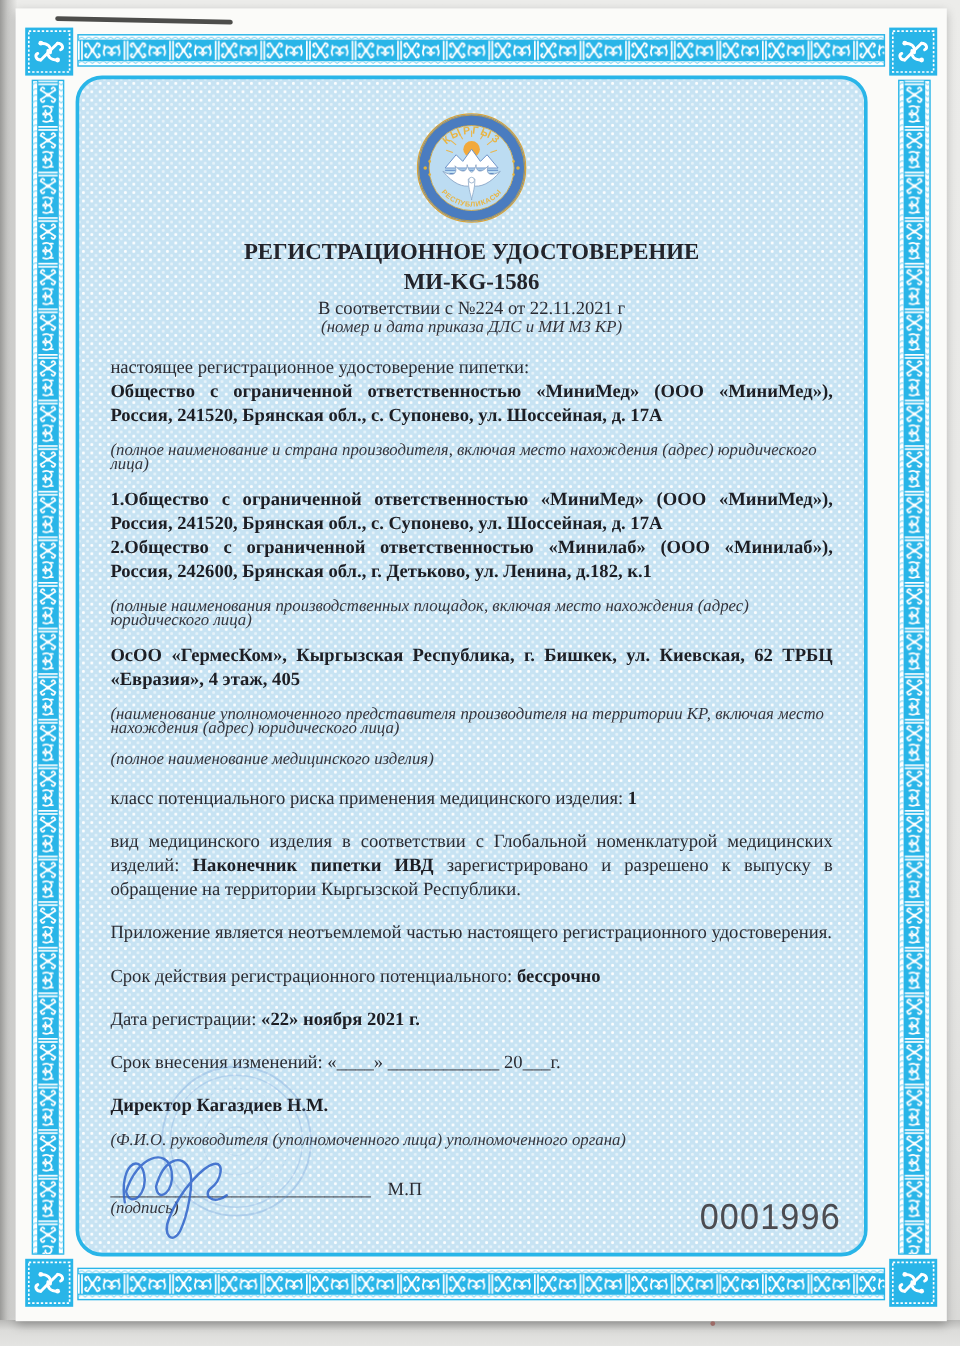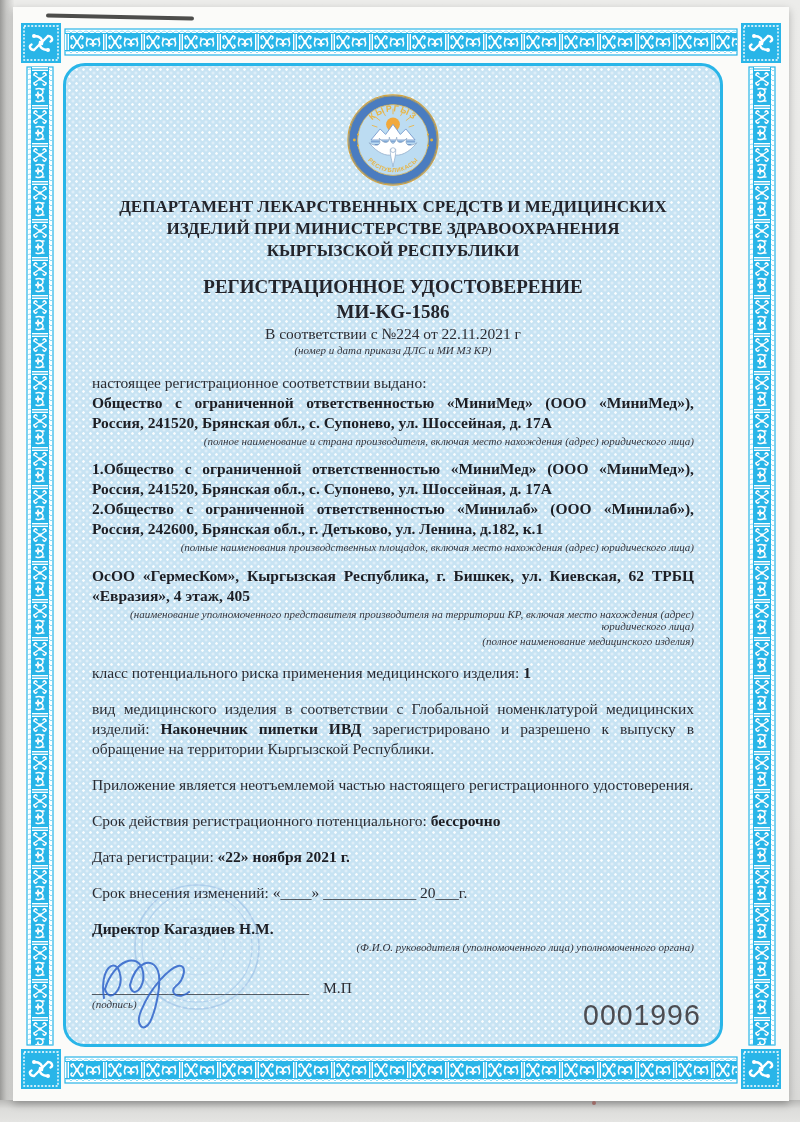--- a/index.html
+++ b/index.html
@@ -28,29 +28,29 @@
       radial-gradient(circle, rgba(255,255,255,.55) 0.9px, rgba(255,255,255,0) 1.6px);
     background-size:7px 7px,7px 7px;
     background-position:0 0,3.5px 3.5px;
   }
   .content{position:relative;z-index:2;padding:24px 26px 0 26px;color:#2b2c33;}
   .emblem-wrap{display:flex;justify-content:center;margin:4px 0 10px 0;}
   .org-name{ text-align:center;font-weight:bold;font-size:17px;line-height:22px;color:#23242b;}
   .doc-title{text-align:center;font-weight:bold;font-size:19px;line-height:23px;margin-top:13px;color:#23242b;}
   .doc-number{text-align:center;font-weight:bold;font-size:19px;line-height:21px;margin-top:3px;color:#23242b;}
   .accordance{text-align:center;font-size:15.5px;line-height:19px;margin-top:2px;}
-  .note{font-size:11px;line-height:12.5px;font-style:italic;color:#33343c;}
+  .note{font-size:14px;line-height:12.5px;font-style:italic;color:#33343c;}
   .note.center{text-align:center;margin-top:1px;}
   .bodytext{font-size:15.5px;line-height:20px;}
   .p{margin:12px 0 0 0;}
   .p.tight{margin-top:0;}
   .p.j{text-align:justify;}
   .p.gap{margin-top:16px;}
   b{color:#1d1e24;}
-  .cap{margin-top:2px;text-align:right;}
+  .cap{margin-top:13px;}
   .sig-row{position:relative;margin-top:24px;white-space:nowrap;}
   .sig-line{display:inline-block;letter-spacing:0;}
   .mp{display:inline-block;margin-left:14px;}
   .stamp-svg{position:absolute;left:30px;top:-106px;z-index:1;}
   .scribble-svg{position:absolute;left:-8px;top:-62px;z-index:3;}
   .serial{
     position:absolute;right:16px;bottom:12px;z-index:2;
     font-family:"Liberation Sans","DejaVu Sans",sans-serif;
     font-size:30px;color:#4c4c51;letter-spacing:1px;transform:scaleX(.95);
   }
@@ -182,34 +182,29 @@
             <path d="M26 52 h48 M30 55 h40" stroke="#5b86c4" stroke-width="1" fill="none"></path>
           </g>
           <g>
             <path d="M50 66 C42 68 33 64 24 53 C32 58 38 56 35 48 C41 55 46 54 46 47 C48 56 52 56 54 47 C54 54 59 55 65 48 C62 56 68 58 76 53 C67 64 58 68 50 66 Z" fill="#ffffff" stroke="#8aa6c6" stroke-width="0.8"></path>
             <path d="M47 60 C47 70 50 76 50 79 C50 76 53 70 53 60 Z" fill="#ffffff" stroke="#8aa6c6" stroke-width="0.7"></path>
             <circle cx="50" cy="61" r="2.6" fill="#ffffff" stroke="#8aa6c6" stroke-width="0.7"></circle>
           </g>
         </svg>
       </div>
 
-      <div class="org-name">
-        <div>ДЕПАРТАМЕНТ ЛЕКАРСТВЕННЫХ СРЕДСТВ И МЕДИЦИНСКИХ</div>
-        <div>ИЗДЕЛИЙ ПРИ МИНИСТЕРСТВЕ ЗДРАВООХРАНЕНИЯ</div>
-        <div>КЫРГЫЗСКОЙ РЕСПУБЛИКИ</div>
-      </div>
 
       <div class="doc-title">РЕГИСТРАЦИОННОЕ УДОСТОВЕРЕНИЕ</div>
       <div class="doc-number">МИ-KG-1586</div>
       <div class="accordance">В соответствии с №224 от 22.11.2021 г</div>
       <div class="note center">(номер и дата приказа ДЛС и МИ МЗ КР)</div>
 
       <div class="bodytext">
 
-        <div class="p gap">настоящее регистрационное соответствии выдано:</div>
+        <div class="p gap">настоящее регистрационное удостоверение пипетки:</div>
         <div class="p tight j">
           <b>Общество с ограниченной ответственностью «МиниМед» (ООО «МиниМед»), Россия, 241520, Брянская обл., с. Супонево, ул. Шоссейная, д. 17А</b>
         </div>
         <div class="note cap">(полное наименование и страна производителя, включая место нахождения (адрес) юридического лица)</div>
 
         <div class="p j">
           <b>1.Общество с ограниченной ответственностью «МиниМед» (ООО «МиниМед»), Россия, 241520, Брянская обл., с. Супонево, ул. Шоссейная, д. 17А</b>
         </div>
         <div class="p tight j">
           <b>2.Общество с ограниченной ответственностью «Минилаб» (ООО «Минилаб»), Россия, 242600, Брянская обл., г. Детьково, ул. Ленина, д.182, к.1</b>

